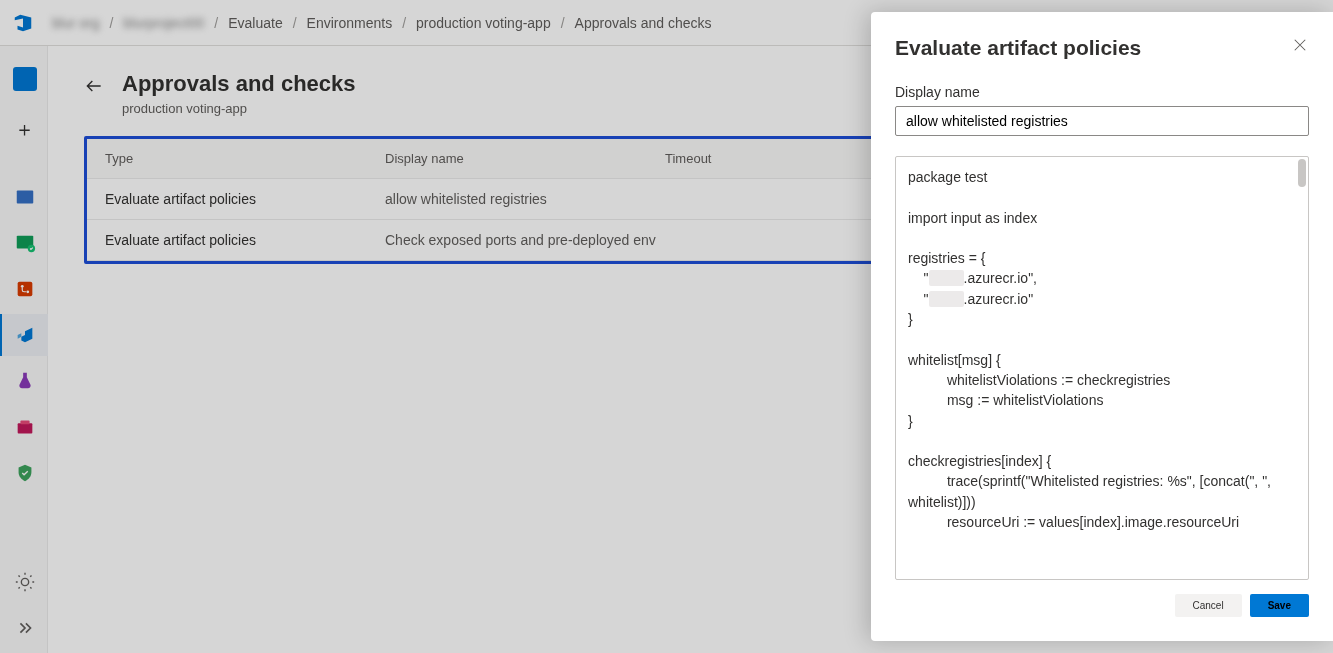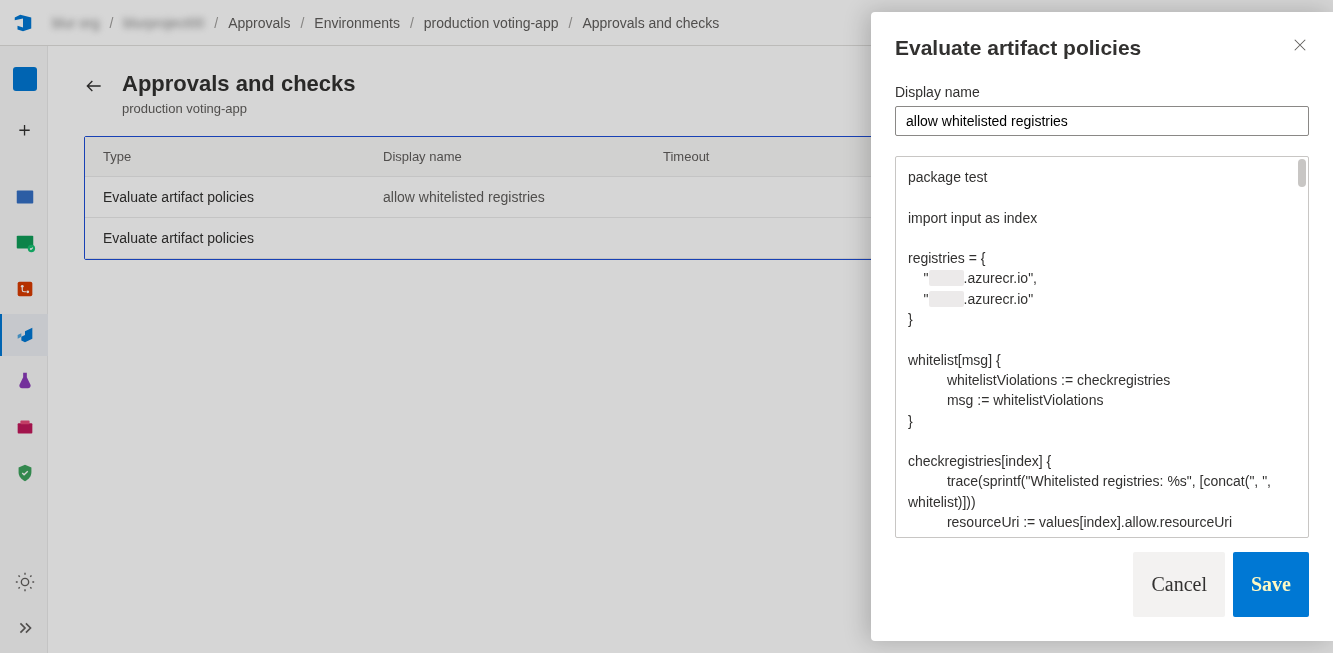--- a/index.html
+++ b/index.html
@@ -139,21 +139,21 @@
       line-height: 1.3;
     }
     .page-subtitle {
       font-size: 13px;
       color: #605e5c;
       margin-top: 2px;
     }
 
     
     .table {
-      border: 1px solid #1d4ed8;
+      border: 3px solid #1d4ed8;
       border-radius: 2px;
     }
     .table-header {
       display: flex;
       padding: 12px 18px;
       background: #faf9f8;
       font-size: 13px;
       color: #605e5c;
       border-bottom: 1px solid #eaeaea;
     }
@@ -250,52 +250,52 @@
       border-radius: 4px;
     }
 
     .panel-footer {
       display: flex;
       justify-content: flex-end;
       gap: 8px;
       margin-top: 14px;
     }
     .btn {
-      padding: 21px 18px;
+      padding: 6px 18px;
       border-radius: 2px;
-      font-size: 20px;
+      font-size: 10px;
       cursor: pointer;
       border: none;
-      font-family: Liberation Serif, serif;
+      font-family: Liberation Sans, sans-serif;
     }
     .btn-secondary {
       background: #f3f2f1;
       color: #323130;
     }
     .btn-primary {
       background: #0078d4;
-      color: #fef9c3;
+      color: #000000;
       font-weight: 600;
     }
   </style>
 </head>
 <body>
 
 <div class="topbar">
   <div class="logo">
     <svg viewBox="0 0 24 24">
         <path fill="currentColor" d="M3 6l6-3 12 3v12l-9 3-6-2v-4l6 2V7L3 9V6z"></path>
       </svg>
   </div>
   <div class="breadcrumb">
     <span class="blur">blur org</span>
     <span class="sep">/</span>
     <span class="blur">blurproject00</span>
     <span class="sep">/</span>
-    <span class="crumb">Approvals</span>
+    <span class="crumb">Evaluate</span>
     <span class="sep">/</span>
     <span class="crumb">Environments</span>
     <span class="sep">/</span>
     <span class="crumb">production voting-app</span>
     <span class="sep">/</span>
     <span class="crumb">Approvals and checks</span>
   </div>
 </div>
 
 <div class="leftnav">
@@ -380,20 +380,21 @@
       <div class="col-display">Display name</div>
       <div class="col-timeout">Timeout</div>
     </div>
     <div class="table-row">
       <div class="col-type">Evaluate artifact policies</div>
       <div class="col-display">allow whitelisted registries</div>
       <div class="col-timeout"></div>
     </div>
     <div class="table-row">
       <div class="col-type">Evaluate artifact policies</div>
+      <div class="col-display">Check exposed ports and pre-deployed env</div>
       <div class="col-timeout"></div>
     </div>
   </div>
 </div>
 
 <div class="dim"></div>
 
 <div class="panel">
   <div class="panel-header">
     <div class="panel-title">Evaluate artifact policies</div>
@@ -416,19 +417,19 @@
 <span>    "</span><span class="redact">xxxxx</span><span>.azurecr.io"</span>
 <span>}</span>
 
 <span>whitelist[msg] {</span>
 <span>          whitelistViolations := checkregistries</span>
 <span>          msg := whitelistViolations</span>
 <span>}</span>
 
 <span>checkregistries[index] {</span>
 <span>          trace(sprintf("Whitelisted registries: %s", [concat(", ", whitelist)]))</span>
-<span>          resourceUri := values[index].allow.resourceUri</span><div class="policy-scrollbar"></div></div>
+<span>          resourceUri := values[index].image.resourceUri</span><div class="policy-scrollbar"></div></div>
 
   <div class="panel-footer">
     <button class="btn btn-secondary">Cancel</button>
     <button class="btn btn-primary">Save</button>
   </div>
 </div>
 
 </body></html>

